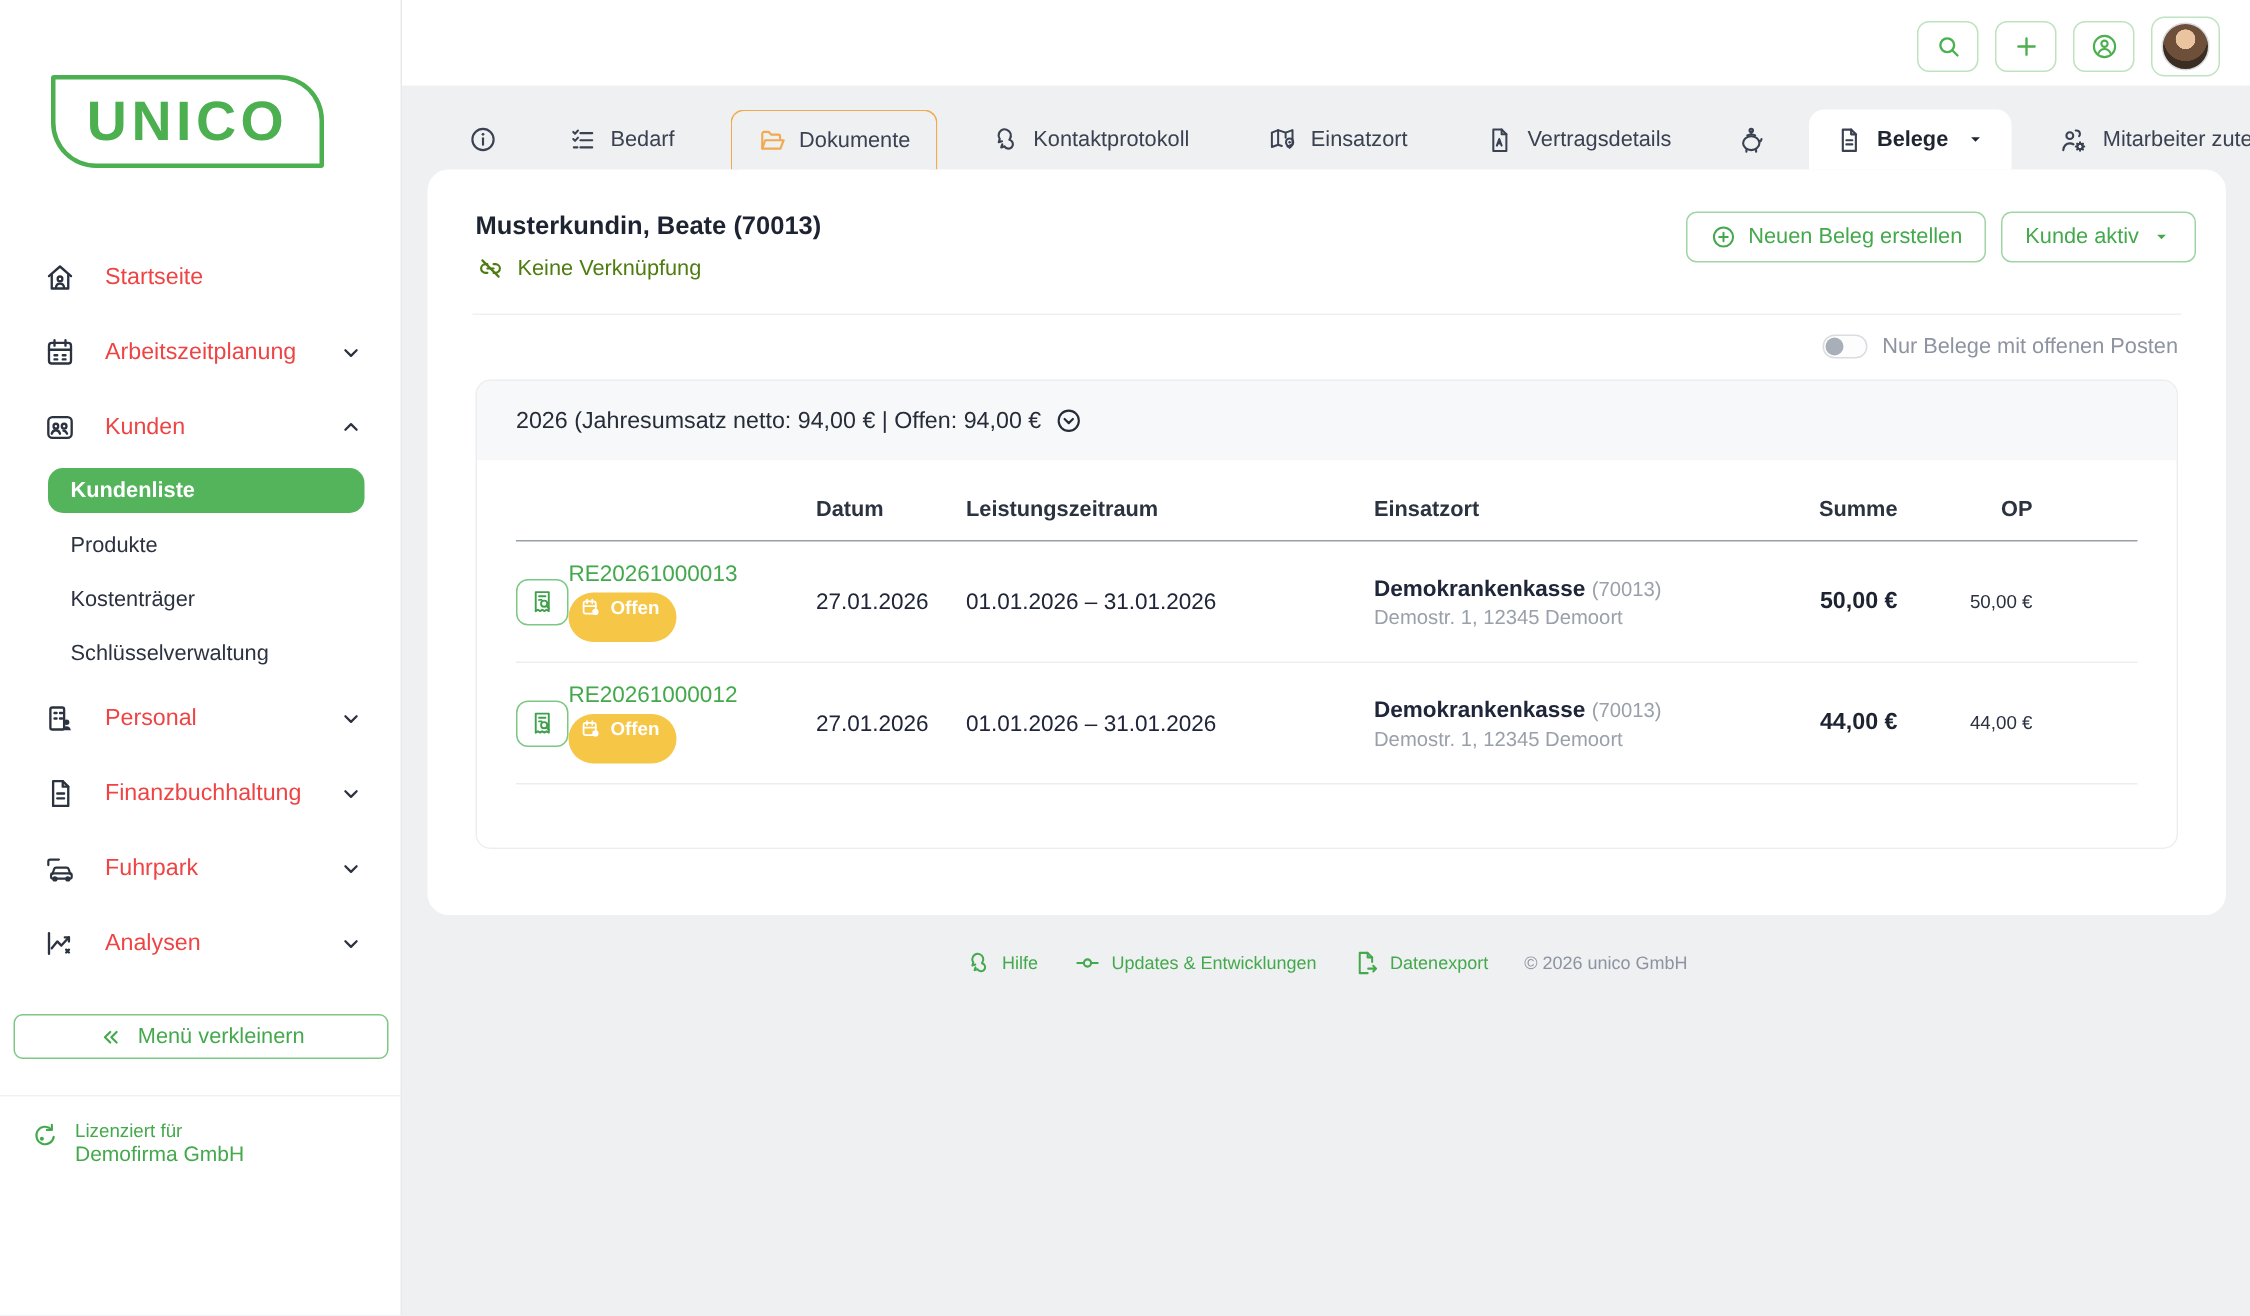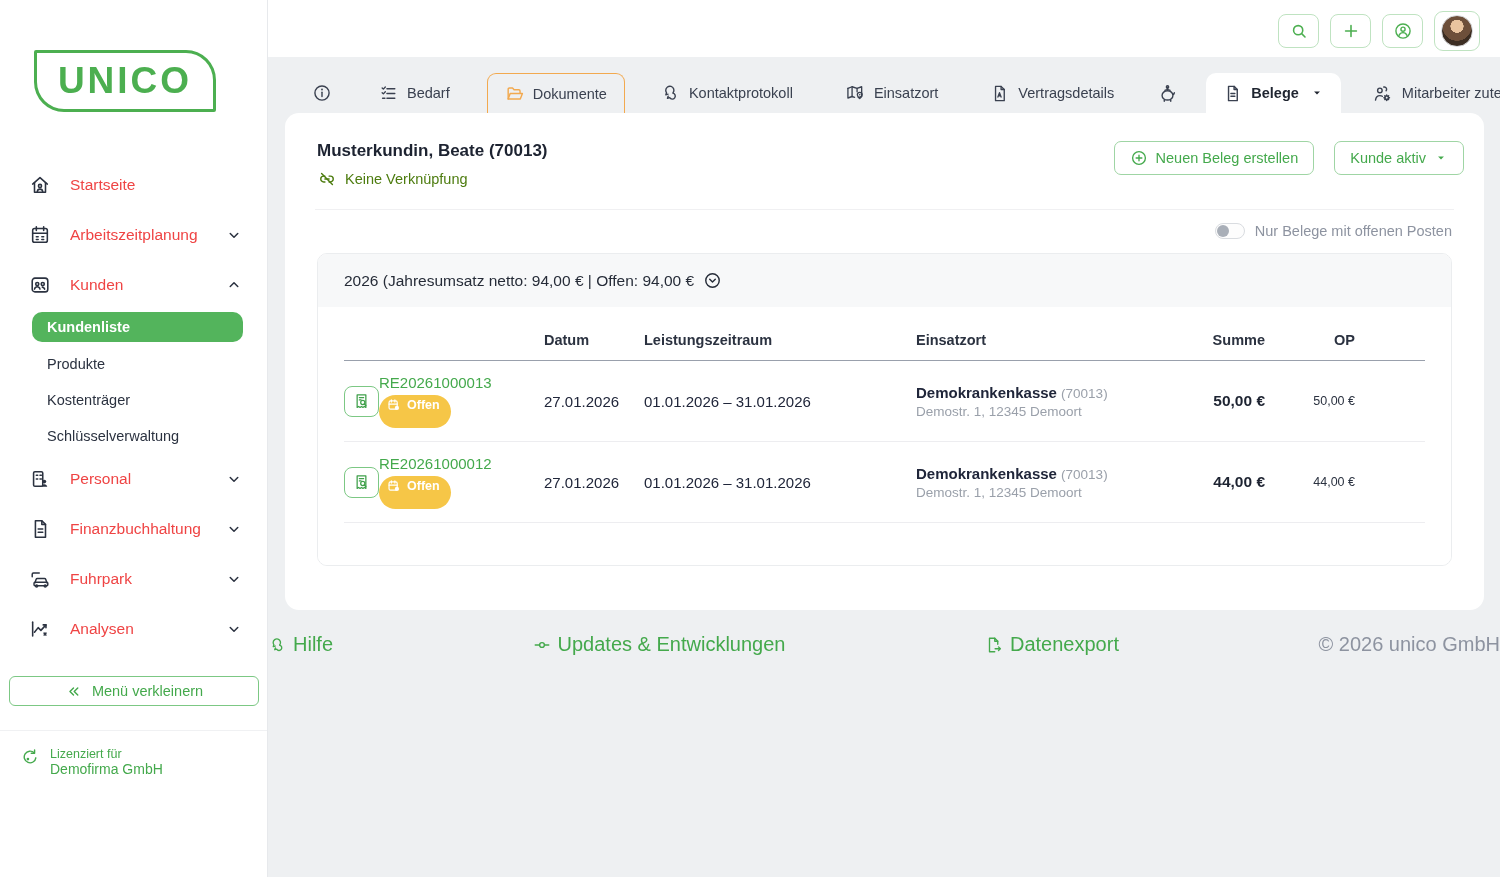--- a/index.html
+++ b/index.html
@@ -104,21 +104,21 @@
   }
   .card-header {
     display:flex; justify-content:space-between; align-items:flex-start;
     padding:28px 20px 0 32px;
   }
   .customer-name { font-size:17px; font-weight:bold; color:#1d2331; }
   .link-status {
     margin-top:8px; display:flex; align-items:center; gap:8px;
     color:#4d7c0f; font-size:14.5px;
   }
-  .header-buttons { display:flex; gap:20px; }
+  .header-buttons { display:flex; gap:10px; }
   .btn-green-outline {
     height:34px; border:1px solid #9fd5a4; border-radius:7px; background:#fff;
     color:#44a94c; font-size:14.5px; padding:0 15px;
     display:flex; align-items:center; gap:8px; cursor:pointer; white-space:nowrap;
   }
   .card-divider { border-top:1px solid #f0f0f2; margin:20px 30px 0; }
   .toggle-row {
     display:flex; justify-content:flex-end; align-items:center; gap:10px;
     margin:13px 32px 0; color:#8d93a0; font-size:14.5px;
   }
@@ -170,22 +170,22 @@
   .cell-date, .cell-period { font-size:15px; color:#20263a; }
   .loc-name { font-size:15px; font-weight:bold; color:#20263a; }
   .loc-code { font-size:13.5px; font-weight:normal; color:#9aa0aa; }
   .loc-addr { font-size:13.5px; color:#9aa0aa; margin-top:3px; }
   .cell-sum { font-size:15.5px; font-weight:bold; color:#1d2331; }
   .cell-op { font-size:12.5px; color:#2b3240; }
 
   
   .footer {
     position:absolute; left:268px; right:0; top:633px;
-    display:flex; justify-content:space-between; align-items:center; gap:24px;
-    font-size:20px;
+    display:flex; justify-content:center; align-items:center; gap:24px;
+    font-size:12px;
   }
   .footer-link { display:flex; align-items:center; gap:7px; color:#44a94c; cursor:pointer; }
   .footer-copy { color:#8d93a0; }
 </style>
 </head>
 <body>
 
 <div class="sidebar">
   <div class="logo-box">
     <span class="logo-text">UNICO</span>

